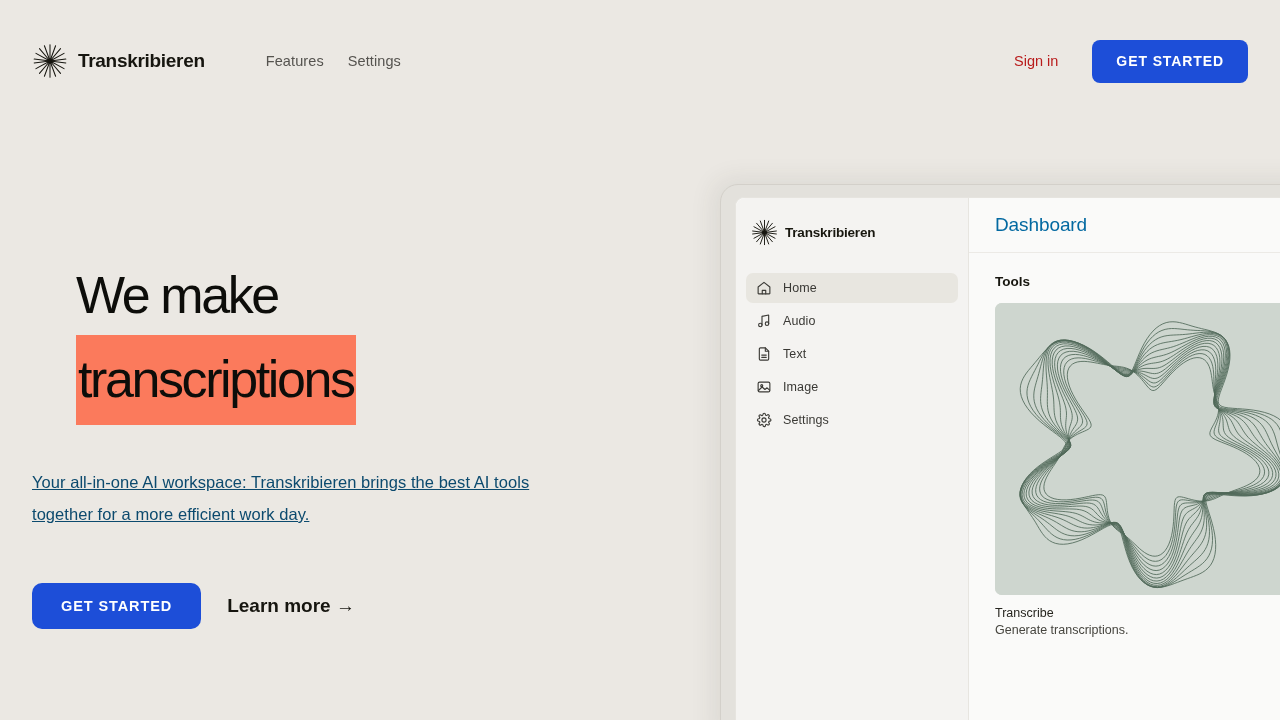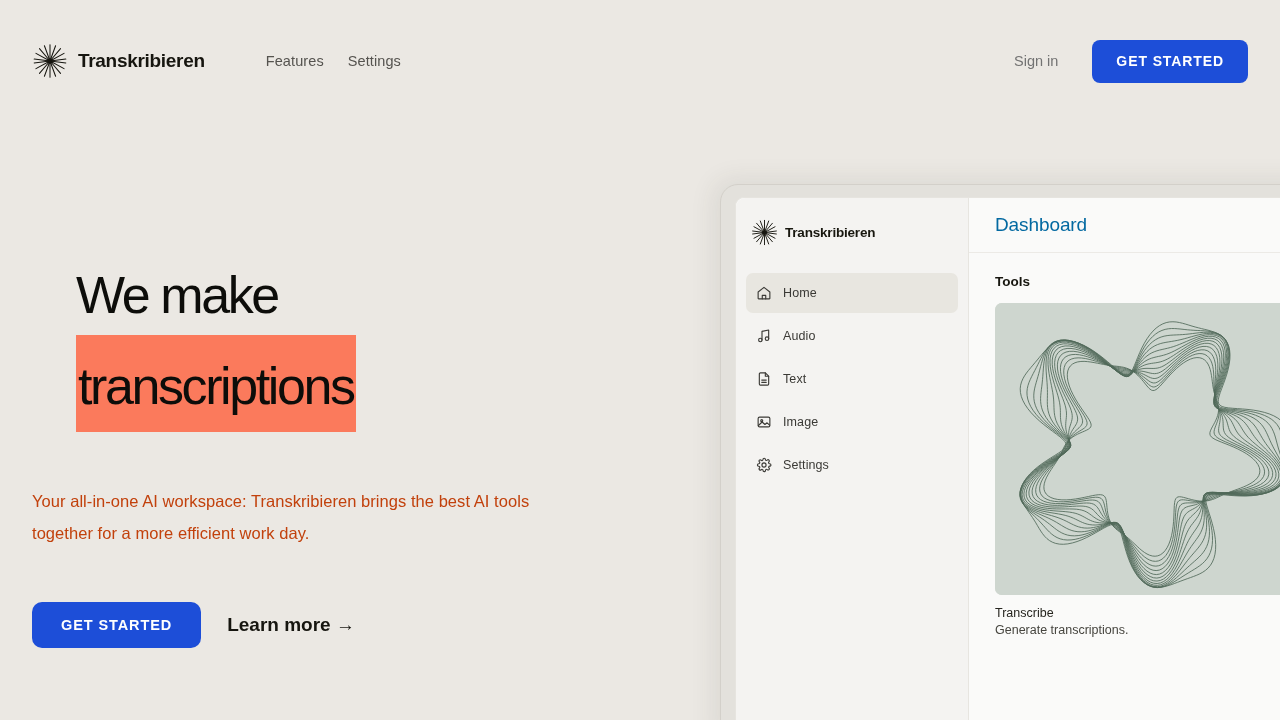--- a/index.html
+++ b/index.html
@@ -22,45 +22,45 @@
   .brand-name {
     font-size:19px; font-weight:700; color:#16150f;
     letter-spacing:-0.3px; white-space:nowrap;
   }
   .nav-links { display:flex; align-items:flex-end; gap:24px; margin-left:61px; }
   .nav-link {
     font-size:14.5px; color:#55534F; text-decoration:none;
     letter-spacing:0.1px; cursor:pointer; white-space:nowrap;
   }
   .nav-right { margin-left:auto; display:flex; align-items:center; gap:34px; }
-  .signin { font-size:14.5px; color:#737373; text-decoration:none; cursor:pointer; }
+  .signin { font-size:14.5px; color:#b91c1c; text-decoration:none; cursor:pointer; }
   .btn-dark {
     background:#1d4ed8; color:#ffffff; border:none; cursor:pointer;
     font-family:"Liberation Sans", sans-serif;
     letter-spacing:0.9px; white-space:nowrap;
   }
   .nav-cta {
     height:43px; padding:0 24px; border-radius:8px;
     font-size:14px; font-weight:700;
   }
 
   
   .hero { position:absolute; left:32px; top:258px; width:660px; }
   .headline {
     font-size:52px; line-height:74px; font-weight:400;
     letter-spacing:-2.4px; color:#0d0d0a;margin-left:44px;
   }
   .hl-line { display:block; }
   .hl-mark {
     display:inline-block; background:#FB7A5C; color:#0d0d0a;
-    padding:14px 2px 9px 2px; margin:3px 0 5px 0;
+    padding:7px 2px 9px 2px; margin:3px 0 5px 0;
   }
   .sub {
-    margin-top:48px; font-size:16.5px; line-height:32px;
-    color:#c2410c; max-width:545px; letter-spacing:0.05px;
+    margin-top:36px; font-size:16.5px; line-height:32px;
+    color:#0c4a6e; max-width:545px; letter-spacing:0.05px;text-decoration:underline;
   }
   .cta-row { margin-top:53px; display:flex; align-items:center; gap:26px; }
   .hero-cta {
     height:46px; padding:0 29px; border-radius:10px;
     font-size:14.5px; font-weight:700;
   }
   .learn-more {
     font-size:19px; font-weight:700; color:#16150f;
     text-decoration:none; cursor:pointer; white-space:nowrap;
   }
@@ -89,21 +89,21 @@
     border-right:1px solid #E7E5E0;
     border-top-left-radius:9px;
     padding:10px 10px 0 10px;
   }
   .side-brand { display:flex; align-items:center; gap:7px; padding:11px 5px 0 5px; }
   .side-mark { width:27px; height:27px; display:block; flex:none; }
   .side-name { font-size:13.5px; font-weight:700; color:#18170f; letter-spacing:-0.2px; }
   .side-nav { margin-top:27px; display:flex; flex-direction:column; gap:3px; }
   .side-item {
     display:flex; align-items:center; gap:11px;
-    height:40px; padding:1px 10px; border-radius:7px; cursor:pointer;
+    height:30px; padding:1px 10px; border-radius:7px; cursor:pointer;
   }
   .side-item.active { background:#E8E6E0; }
   .side-ico { width:16px; height:16px; flex:none; display:block; color:#3b3a36; }
   .side-label { font-size:12.5px; color:#3a3935; letter-spacing:0.1px; }
 
   .content { flex:1; min-width:0; display:flex; flex-direction:column; }
   .content-head {
     height:55px; flex:none; display:flex; align-items:center;
     padding:0 26px; border-bottom:1px solid #ECEAE6;
   }

